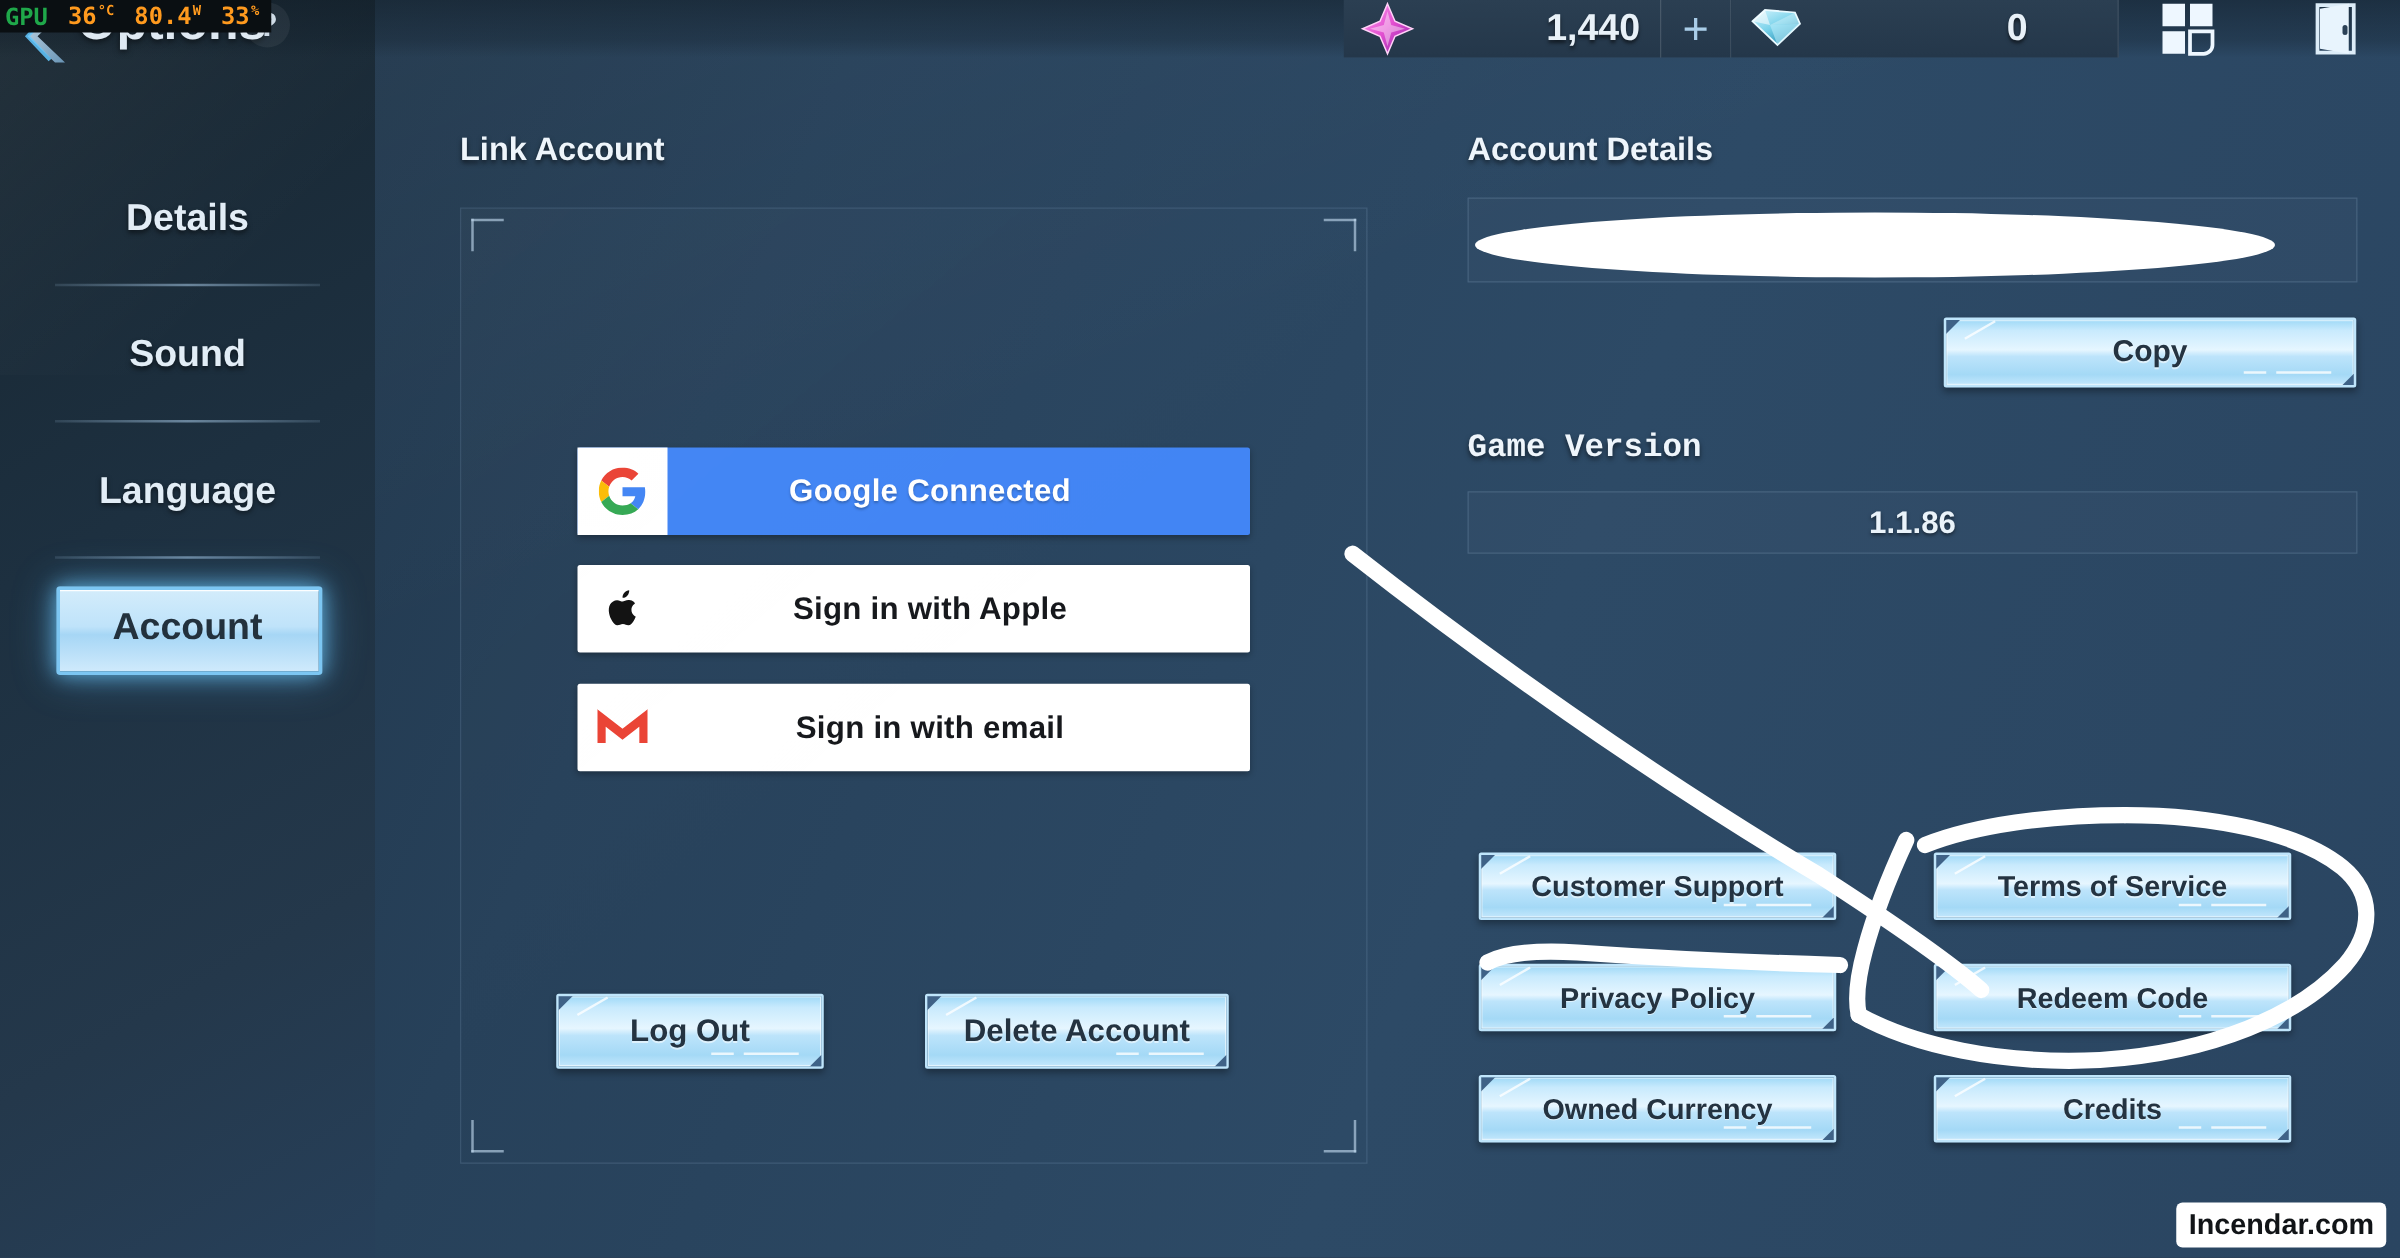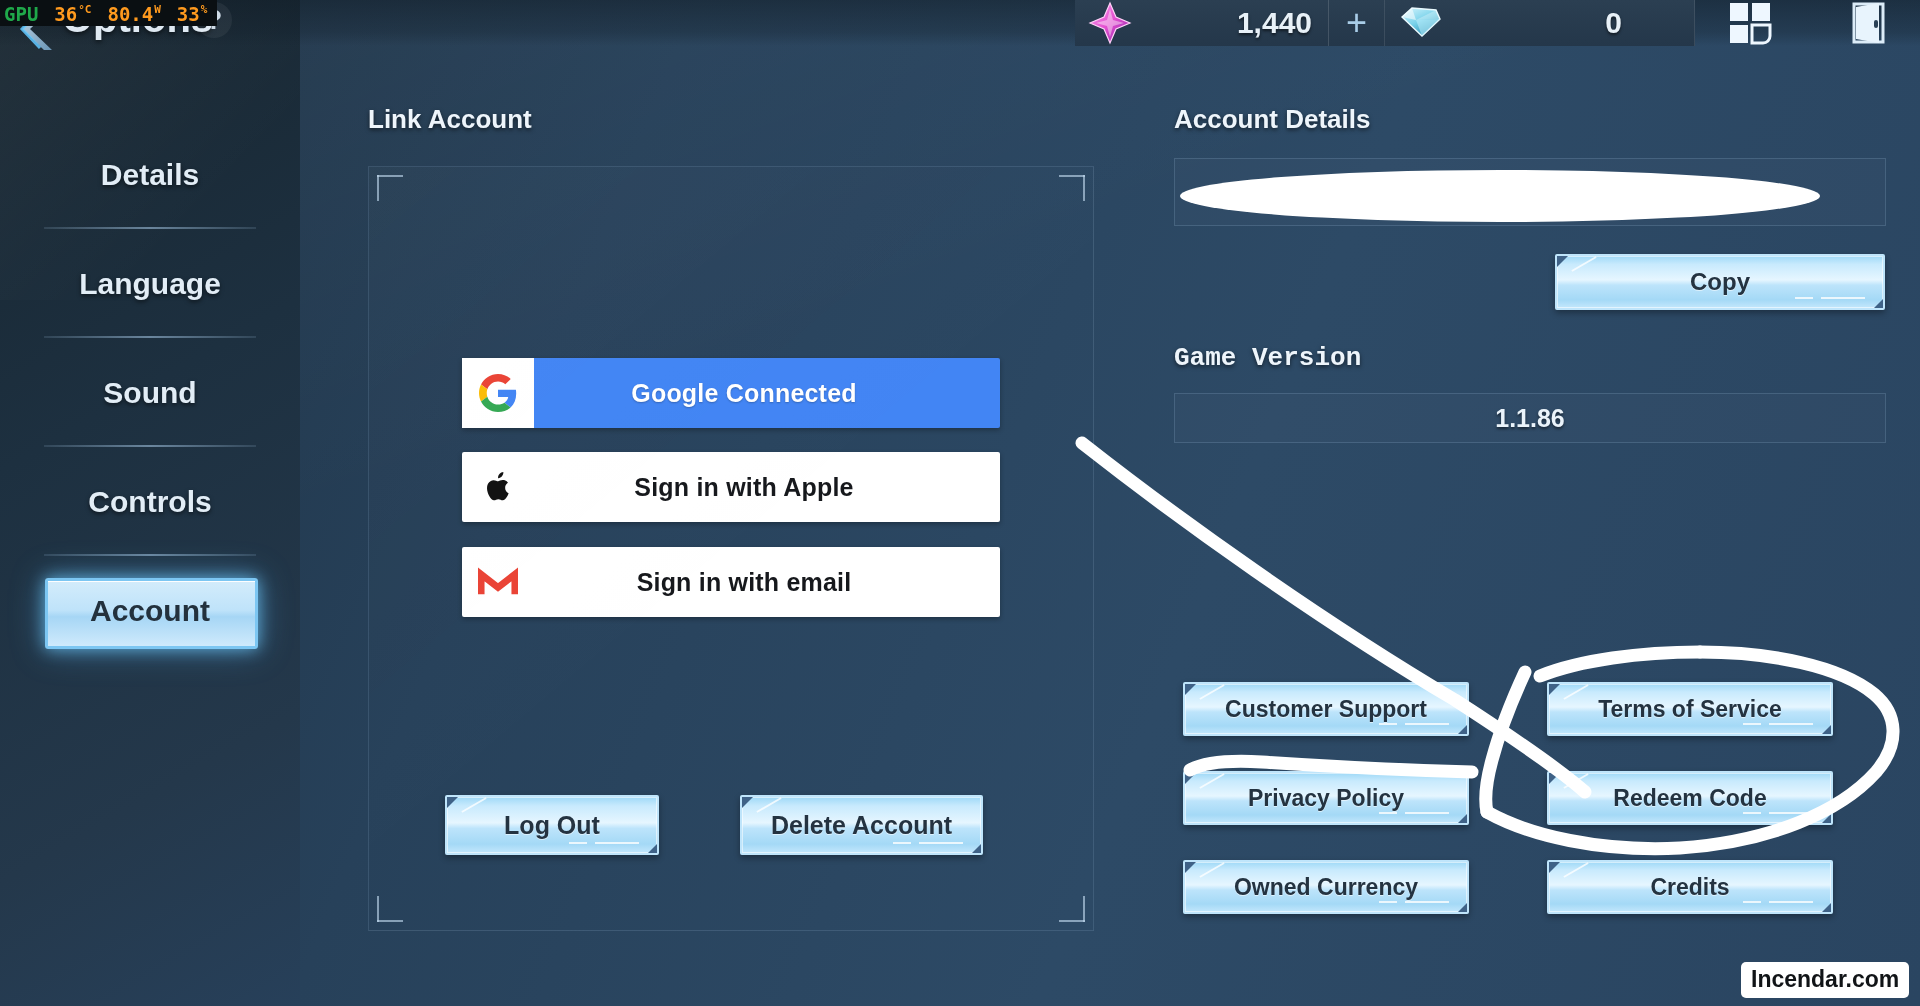--- a/index.html
+++ b/index.html
@@ -343,29 +343,25 @@
       <rect x="29" y="19" width="4" height="8" rx="2" fill="#2b4157"></rect>
     </svg>
   </div>
 
   <div class="nav">
     <div class="nav-item">
       <span class="nav-label">Details</span>
       <span class="nav-sep"></span>
     </div>
     <div class="nav-item">
-      <span class="nav-label">Language</span>
-      <span class="nav-sep"></span>
-    </div>
-    <div class="nav-item">
       <span class="nav-label">Sound</span>
       <span class="nav-sep"></span>
     </div>
     <div class="nav-item">
-      <span class="nav-label">Controls</span>
+      <span class="nav-label">Language</span>
       <span class="nav-sep"></span>
     </div>
     <div class="nav-item active">
       <span class="pill"></span>
       <span class="nav-label">Account</span>
     </div>
   </div>
 
   <div class="sec-title" style="left:368px; top:104px;">Link Account</div>
 

